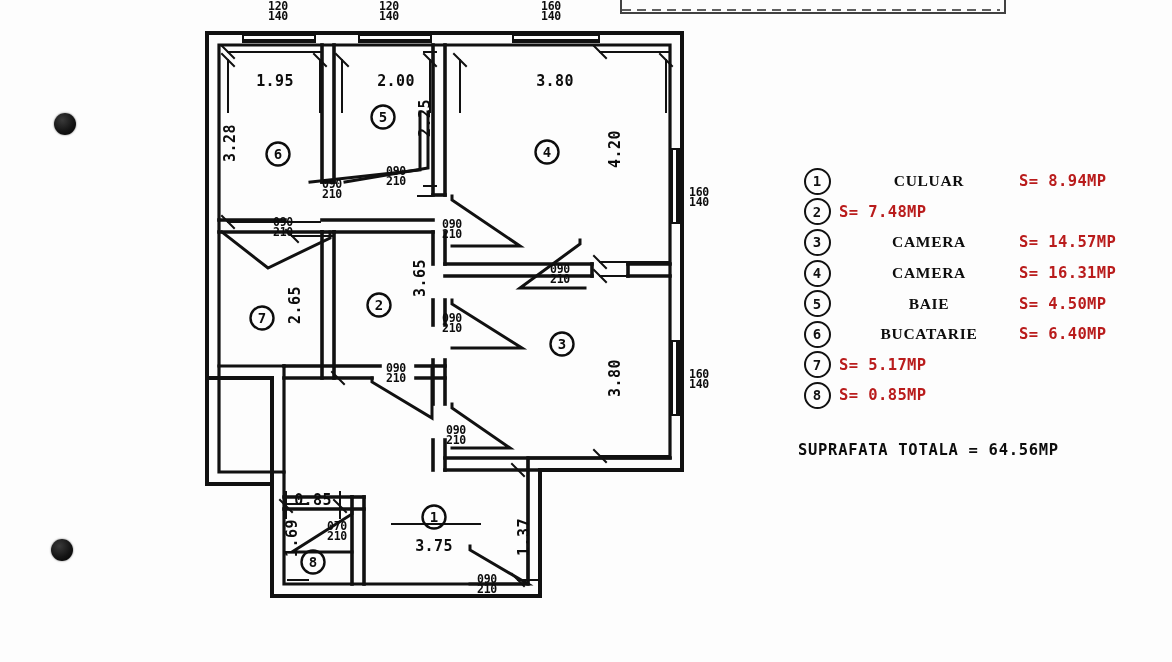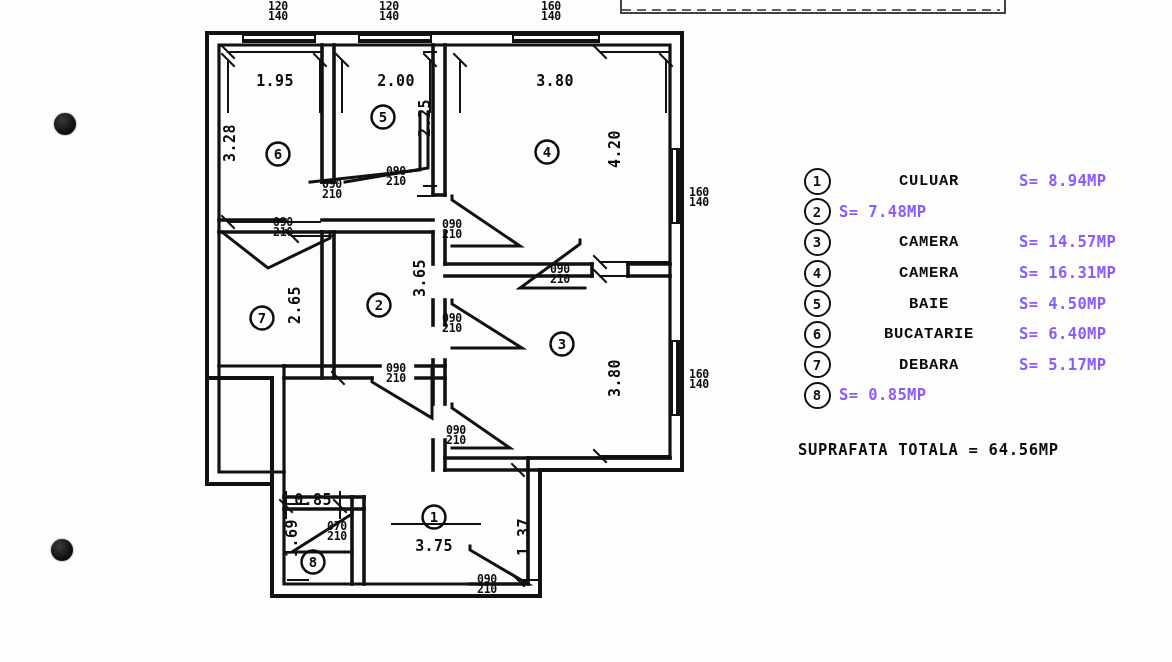--- a/index.html
+++ b/index.html
@@ -27,24 +27,24 @@
   }
   .circnum{
     width:23px;height:23px;border:2.2px solid #111;border-radius:50%;
     display:flex;align-items:center;justify-content:center;
     font-size:14px;font-weight:bold;color:#111;line-height:1;
     font-family:"DejaVu Sans Mono", monospace;
   }
   .lg-name{
     flex:0 0 180px;text-align:center;
     font-size:15.5px;font-weight:bold;letter-spacing:.7px;color:#0d0d0d;
-    font-family:Liberation Mono, monospace;
+    font-family:Liberation Serif, serif;
   }
   .lg-area{
-    flex:1;font-size:15.5px;font-weight:bold;letter-spacing:.4px;color:#8b5cf6;
+    flex:1;font-size:15.5px;font-weight:bold;letter-spacing:.4px;color:#b91c1c;
     font-family:"DejaVu Sans Mono", monospace;white-space:nowrap;
   }
   .total{
     position:absolute;left:798px;top:441px;
     font-size:15.5px;font-weight:bold;letter-spacing:.7px;color:#0d0d0d;
     font-family:"DejaVu Sans Mono", monospace;white-space:nowrap;text-align:right;
   }
 
   
   .titleblock{
@@ -382,21 +382,20 @@
           <div class="lg-num">
             <div class="circnum">6</div>
           </div>
           <div class="lg-name">BUCATARIE</div>
           <div class="lg-area">S= 6.40MP</div>
         </div>
         <div class="legend-row">
           <div class="lg-num">
             <div class="circnum">7</div>
           </div>
-          <div class="lg-name">DEBARA</div>
           <div class="lg-area">S= 5.17MP</div>
         </div>
         <div class="legend-row">
           <div class="lg-num">
             <div class="circnum">8</div>
           </div>
           <div class="lg-area">S= 0.85MP</div>
         </div>
       </div>
   </div>

